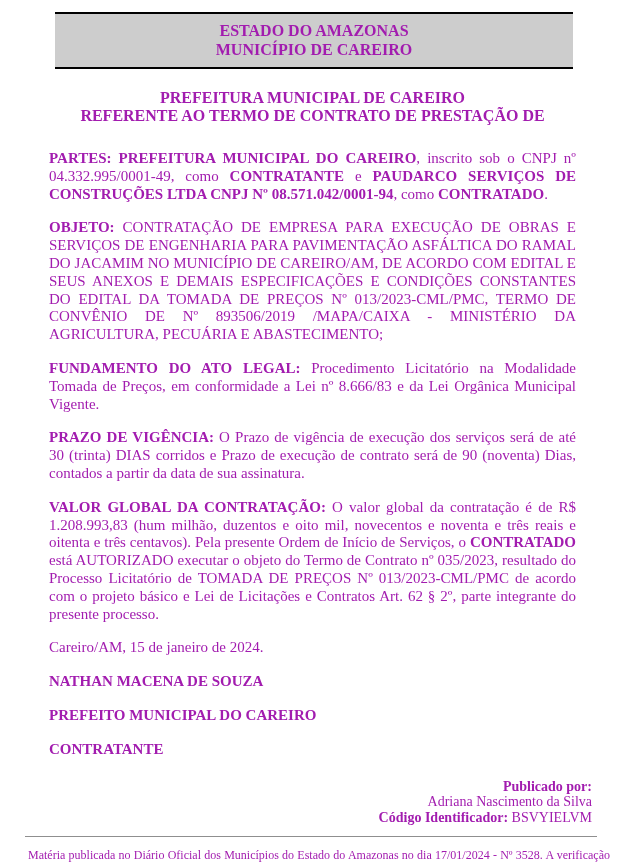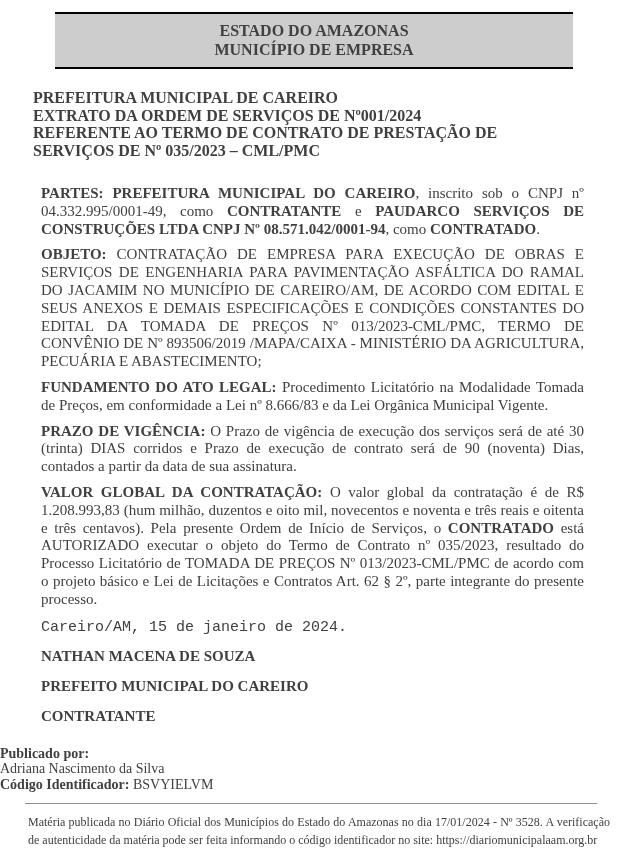--- a/index.html
+++ b/index.html
@@ -5,64 +5,64 @@
   html, body {
     margin: 0;
     padding: 0;
     background: #ffffff;
   }
   .page {
     position: relative;
     width: 622px;
     height: 866px;
     background: #ffffff;
-    color: #404040;
+    color: #a21caf;
     font-family: "Liberation Serif", "DejaVu Serif", serif;
     overflow: hidden;
   }
   .header-box {
     margin: 12px 49px 0 55px;
     background: var(--header-bg, #cdcdcd);
     border-top: 2px solid #000000;
     border-bottom: 2px solid #000000;
     text-align: center;
     font-weight: bold;
     font-size: 16px;
     line-height: 19px;
     padding: 7px 0 8px 0;
   }
   .doc-title {
     margin: 20px 30px 0 33px;
+    text-align: center;
     font-weight: bold;
     font-size: 16px;
     line-height: 17.5px;
   }
   .doc-body {
     margin: 26px 30px 0 33px;
     font-size: 15px;
     line-height: 17.8px;
   }
   .doc-body p {
-    margin: 8px;
+    margin: 16px;
     text-align: justify;
   }
   .doc-body b { font-weight: bold; }
   .date-line {
     margin-top: 10px !important;
     text-align: right;
-    font-family: Liberation Mono, monospace;
   }
   .sig-line {
     margin-top: 12px !important;
     text-align: right;
     font-weight: bold;
   }
   .published {
     margin: 20px 30px 0 0;
-    text-align: left;
+    text-align: right;
     font-size: 14px;
     line-height: 15.5px;
   }
   .published .pub-label { font-weight: bold; }
   .published b { font-weight: bold; }
   .divider {
     margin: 11px 25px 0 25px;
     border: none;
     border-top: 1px solid var(--divider-color, #8f8f8f);
     height: 0;
@@ -74,28 +74,26 @@
     text-align: justify;
   }
 </style>
 </head>
 <body>
 
 <div class="page">
 
   <div class="header-box">
     <div>ESTADO DO AMAZONAS</div>
-    <div>MUNICÍPIO DE EMPRESA</div>
+    <div>MUNICÍPIO DE CAREIRO</div>
   </div>
 
   <div class="doc-title">
     <div>PREFEITURA MUNICIPAL DE CAREIRO</div>
-    <div>EXTRATO DA ORDEM DE SERVIÇOS DE Nº001/2024</div>
     <div>REFERENTE AO TERMO DE CONTRATO DE PRESTAÇÃO DE</div>
-    <div>SERVIÇOS DE Nº 035/2023 – CML/PMC</div>
   </div>
 
   <div class="doc-body">
     <p><b>PARTES: PREFEITURA MUNICIPAL DO CAREIRO</b><span>, inscrito sob o CNPJ nº 04.332.995/0001-49, como </span><b>CONTRATANTE</b><span> e </span><b>PAUDARCO SERVIÇOS DE CONSTRUÇÕES LTDA CNPJ Nº 08.571.042/0001-94</b><span>, como </span><b>CONTRATADO</b><span>.</span></p>
     <p><b>OBJETO:</b><span> CONTRATAÇÃO DE EMPRESA PARA EXECUÇÃO DE OBRAS E SERVIÇOS DE ENGENHARIA PARA PAVIMENTAÇÃO ASFÁLTICA DO RAMAL DO JACAMIM NO MUNICÍPIO DE CAREIRO/AM, DE ACORDO COM EDITAL E SEUS ANEXOS E DEMAIS ESPECIFICAÇÕES E CONDIÇÕES CONSTANTES DO EDITAL DA TOMADA DE PREÇOS Nº 013/2023-CML/PMC, TERMO DE CONVÊNIO DE Nº 893506/2019 /MAPA/CAIXA - MINISTÉRIO DA AGRICULTURA, PECUÁRIA E ABASTECIMENTO;</span></p>
     <p><b>FUNDAMENTO DO ATO LEGAL:</b><span> Procedimento Licitatório na Modalidade Tomada de Preços, em conformidade a Lei nº 8.666/83 e da Lei Orgânica Municipal Vigente.</span></p>
     <p><b>PRAZO DE VIGÊNCIA:</b><span> O Prazo de vigência de execução dos serviços será de até 30 (trinta) DIAS corridos e Prazo de execução de contrato será de 90 (noventa) Dias, contados a partir da data de sua assinatura.</span></p>
     <p><b>VALOR GLOBAL DA CONTRATAÇÃO:</b><span> O valor global da contratação é de R$ 1.208.993,83 (hum milhão, duzentos e oito mil, novecentos e noventa e três reais e oitenta e três centavos). Pela presente Ordem de Início de Serviços, o </span><b>CONTRATADO</b><span> está AUTORIZADO executar o objeto do Termo de Contrato nº 035/2023, resultado do Processo Licitatório de TOMADA DE PREÇOS Nº 013/2023-CML/PMC de acordo com o projeto básico e Lei de Licitações e Contratos Art. 62 § 2º, parte integrante do presente processo.</span></p>
 
     <p class="date-line">Careiro/AM, 15 de janeiro de 2024.</p>

